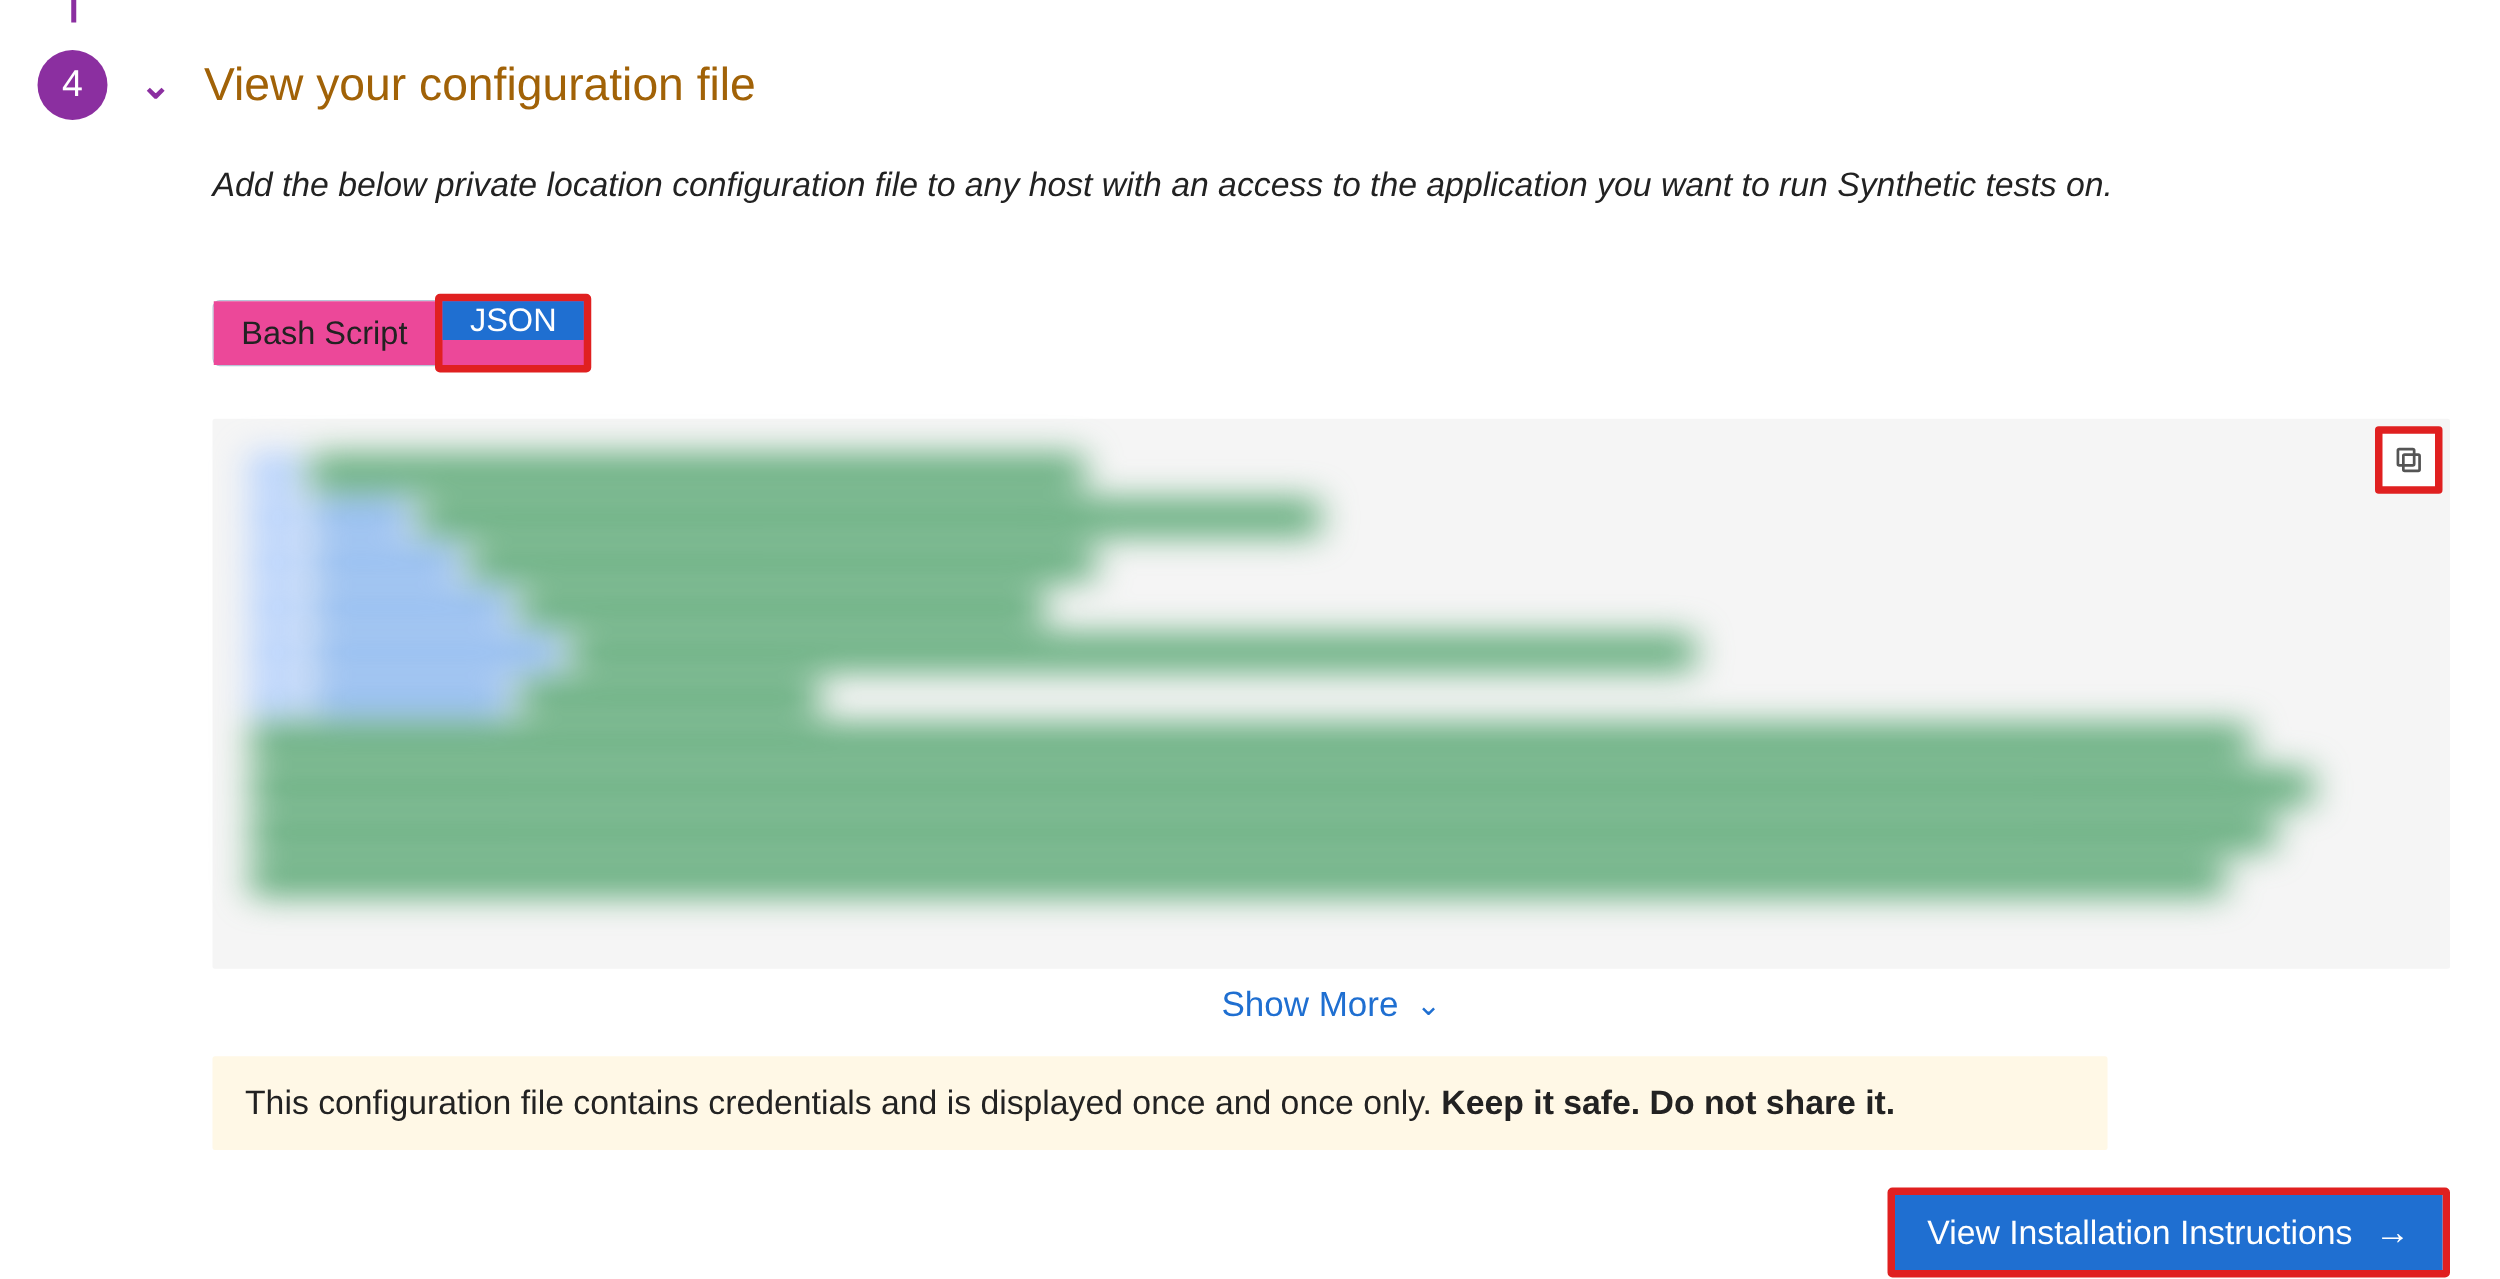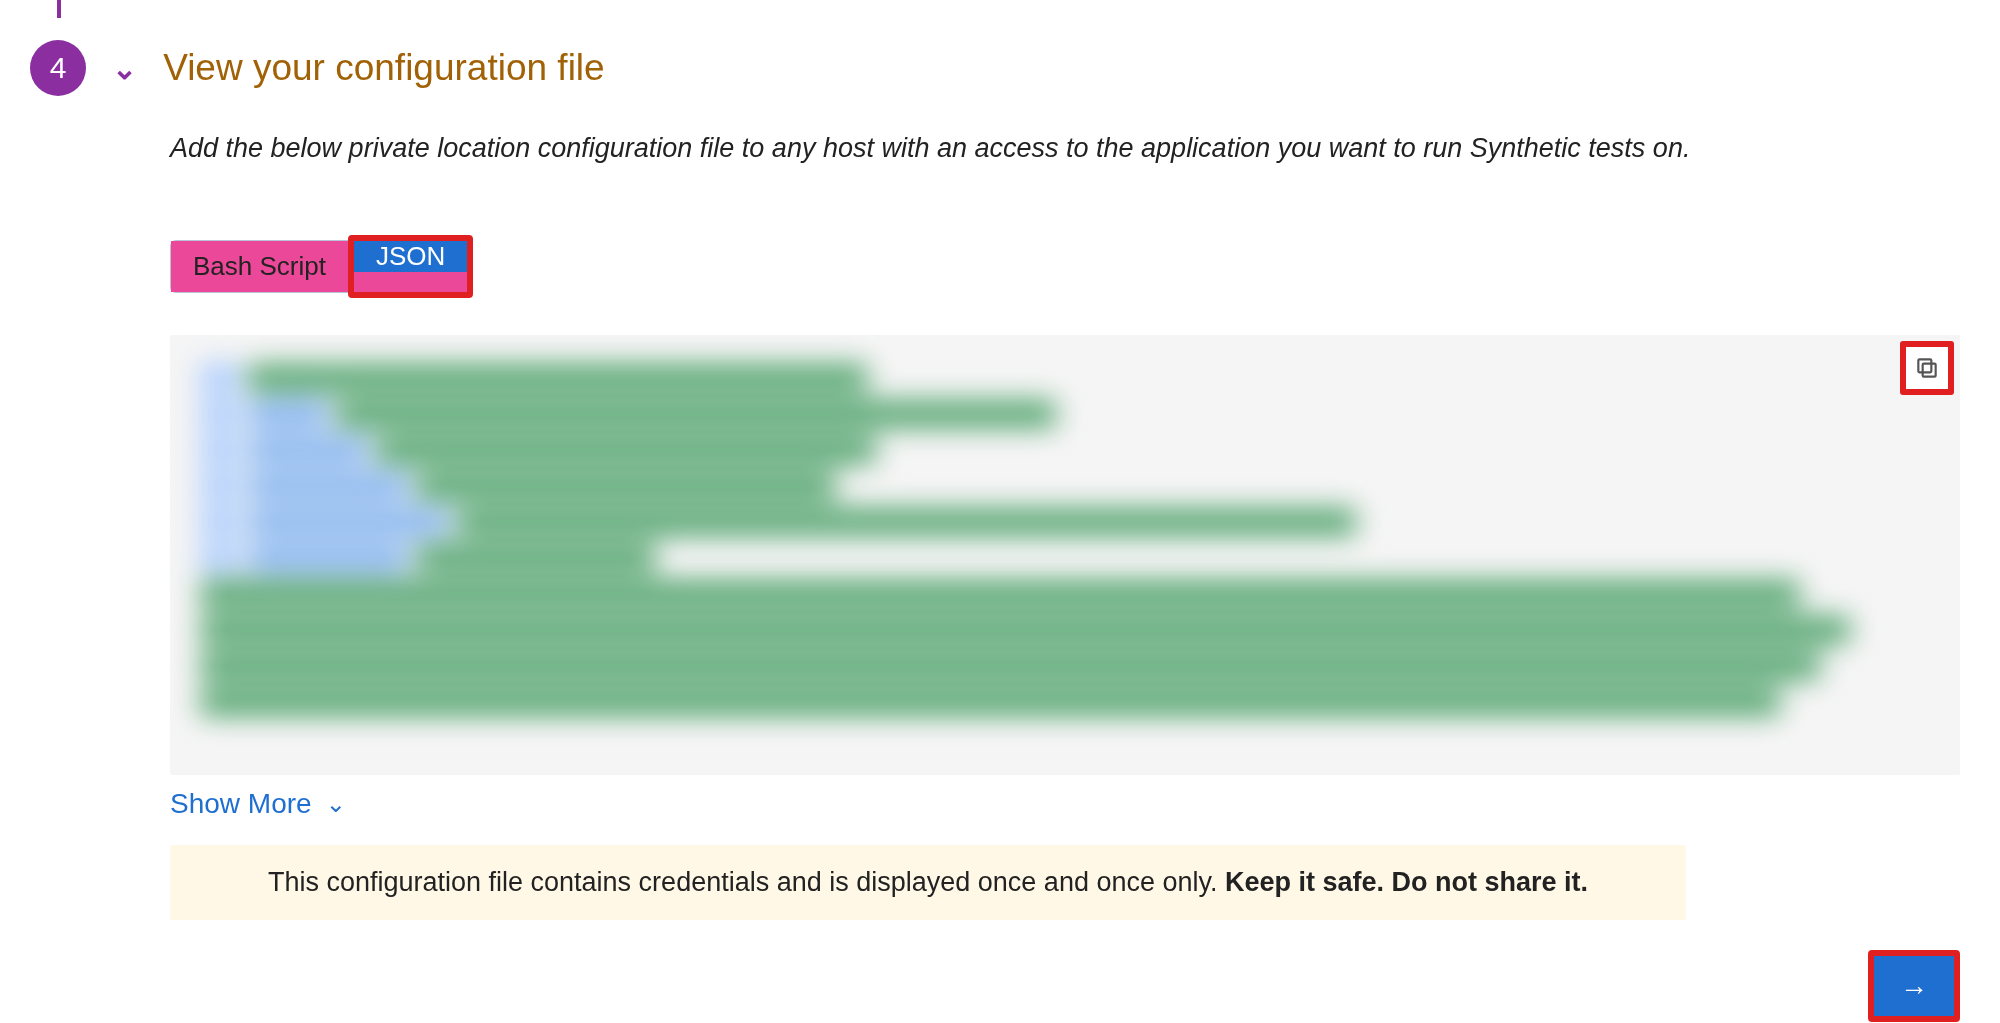--- a/index.html
+++ b/index.html
@@ -133,20 +133,21 @@
   .blur-row { display:flex; gap:8px; margin-bottom:10px; }
   .ln { width:40px; height:26px; background:#a6c9ff; border-radius:4px; }
   .tk-g { height:26px; background:#4aa067; border-radius:6px; }
   .tk-b { height:26px; background:#7fb1f0; border-radius:6px; }
 
   .show-more {
     position: absolute;
     left: 170px;
     top: 788px;
     width: 1790px;
+    text-align: center;
   }
   .show-more-link {
     color: #1f6fd1;
     font-size: 28px;
     font-weight: 500;
     cursor: pointer;
     display: inline-flex;
     align-items: center;
     gap: 14px;
   }
@@ -155,21 +156,20 @@
   .warn-banner {
     position: absolute;
     left: 170px;
     top: 845px;
     width: 1516px;
     background: #fff8e6;
     padding: 22px 26px;
     font-size: 27px;
     color: #222;
     border-radius: 2px;
-    text-align: center;
   }
   .warn-banner .bold { font-weight: 700; }
 
   .cta-wrap {
     position: absolute;
     right: 40px;
     top: 950px;
     border: 6px solid #e02020;
     border-radius: 4px;
   }
@@ -266,15 +266,16 @@
     <span class="chev">⌄</span>
   </span>
 </div>
 
 <div class="warn-banner">
   <span>This configuration file contains credentials and is displayed once and once only. </span><span class="bold">Keep it safe. Do not share it.</span>
 </div>
 
 <div class="cta-wrap">
   <button class="cta-btn">
+    <span>View Installation Instructions</span>
     <span class="arrow-right">→</span>
   </button>
 </div>
 
 </body></html>

